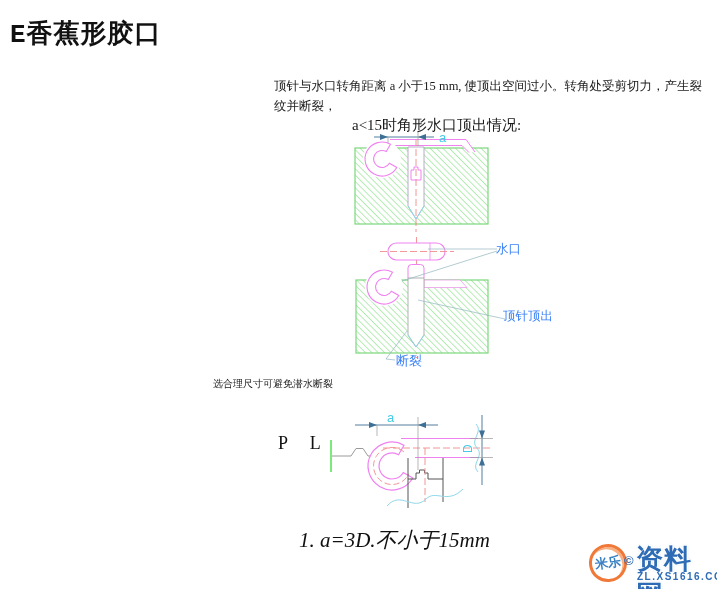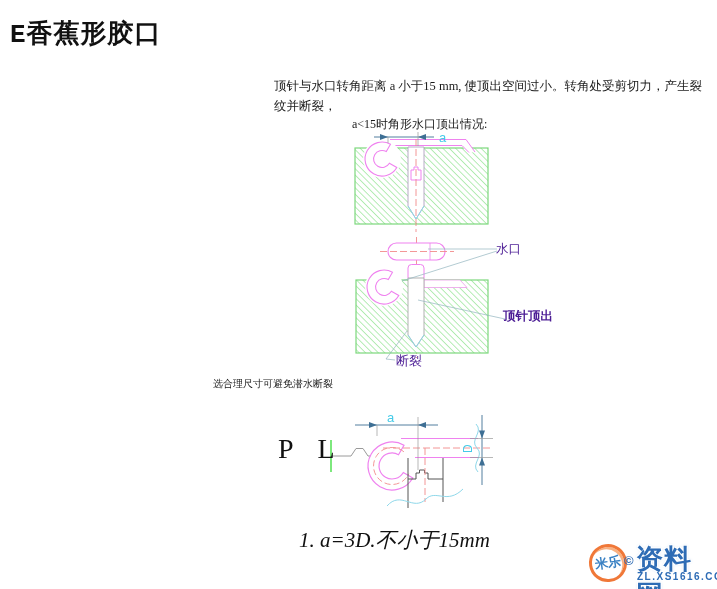--- a/index.html
+++ b/index.html
@@ -3,25 +3,25 @@
 <meta charset="utf-8">
 <style>
   * { margin:0; padding:0; box-sizing:border-box; }
   html,body { background:#ffffff; }
   body { width:717px; height:589px; position:relative; overflow:hidden;
          font-family:"Liberation Serif","DejaVu Serif",serif; color:#1a1a1a; }
   .abs { position:absolute; }
   .title { left:10px; top:16px; font-size:26px; font-weight:bold; letter-spacing:1px;
            font-family:Liberation Mono, monospace; color:#111; z-index:3; }
   .intro { left:230px; top:76px; width:438px; font-size:12.5px; line-height:20px; z-index:3;margin-left:44px; }
-  .caption1 { left:352px; top:116px; font-size:12px; z-index:3;text-align:center; }
+  .caption1 { left:352px; top:116px; font-size:15px; z-index:3;text-align:center; }
   .caption2 { left:213px; top:377px; font-size:10px; z-index:3; }
-  .lbl { font-size:12.5px; color:#4c1d95; z-index:3; white-space:nowrap; }
+  .lbl { font-size:12.5px; color:#3b82f6; z-index:3; white-space:nowrap; }
   .lbl-shatter { font-size:13px; }
-  .pl { left:278px; top:433px; font-size:28px; letter-spacing:9px; color:#111; z-index:3; }
+  .pl { left:278px; top:433px; font-size:18px; letter-spacing:9px; color:#111; z-index:3; }
   .note { left:299px; top:526px; font-size:21px; color:#111; z-index:3; white-space:nowrap;font-style:italic; }
   svg.diag { position:absolute; z-index:1; pointer-events:none; }
   
   .wm { z-index:4; }
   .wm-logo { left:589px; top:544px; width:38px; height:38px; border-radius:50%;
              border:3px solid #f07838; background:#fff; display:flex; align-items:center; justify-content:center;
              box-shadow:inset -2px 2px 0 #f8b080; transform:rotate(-8deg); }
   .wm-logo span { font-family:"Liberation Sans","DejaVu Sans",sans-serif; font-weight:bold;
                   font-size:13px; color:#3b82c4; }
   .wm-copy { left:624px; top:553px; font-size:13px; color:#2e6cb5; font-weight:bold;
@@ -105,21 +105,21 @@
   </g>
   <g stroke="#92b4be" stroke-width="0.7" fill="none">
     <path d="M78,13 L147,13"></path>
     <path d="M147,15 L52,45"></path>
     <path d="M68,64 L155,83"></path>
     <path d="M57,95 L36,123 L45,124"></path>
   </g>
 </svg>
 
 <div class="abs lbl" style="left:496px; top:241px;">水口</div>
-<div class="abs lbl" style="left:503px; top:308px;font-weight:bold;">顶针顶出</div>
+<div class="abs lbl" style="left:503px; top:308px;">顶针顶出</div>
 <div class="abs lbl lbl-shatter" style="left:396px; top:352px;text-align:center;">断裂</div>
 
 <div class="abs caption2">选合理尺寸可避免潜水断裂</div>
 
 <div class="abs pl">P L</div>
 <svg class="diag" style="left:275px; top:412px;" width="230" height="115" viewBox="0 0 230 115">
   <line x1="56" y1="28" x2="56" y2="60" stroke="#7de87d" stroke-width="2"></line>
   <g stroke="#9a9a9a" stroke-width="1" fill="none">
     <path d="M57,44 H76"></path>
     <path d="M76,44 L81,36.5 H88 L93,44 H99" fill="#ffffff"></path>

